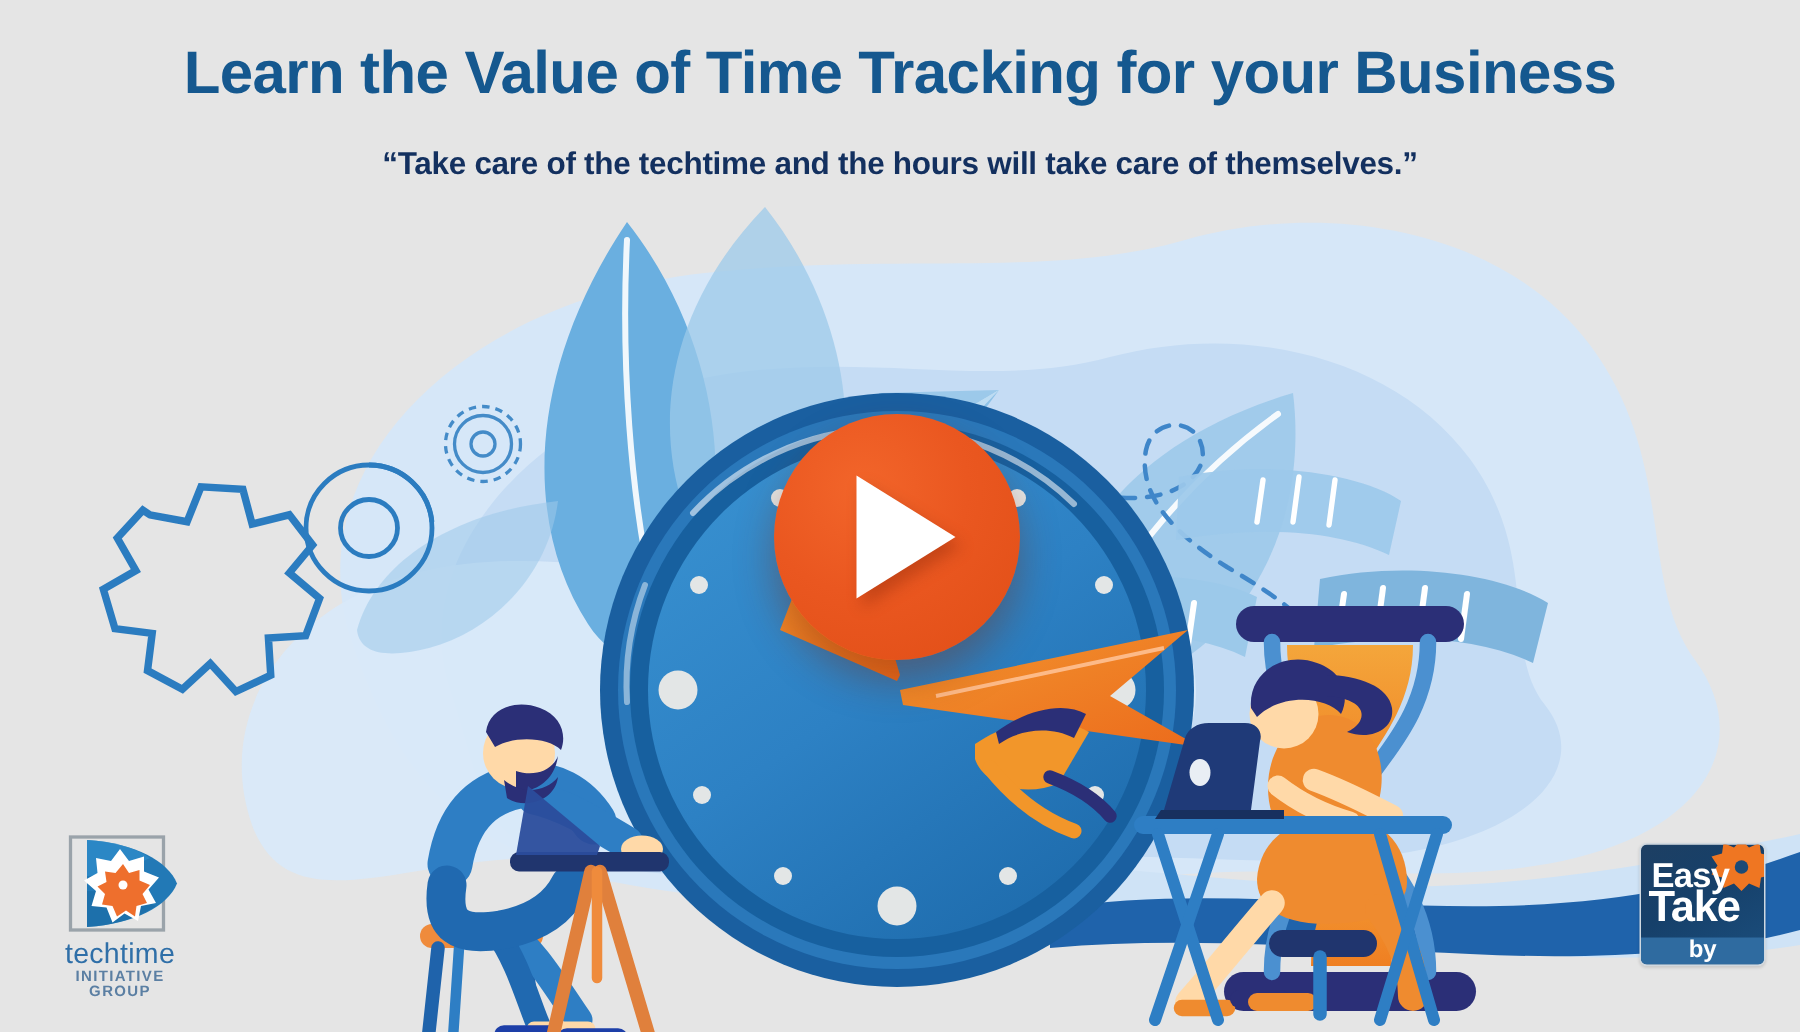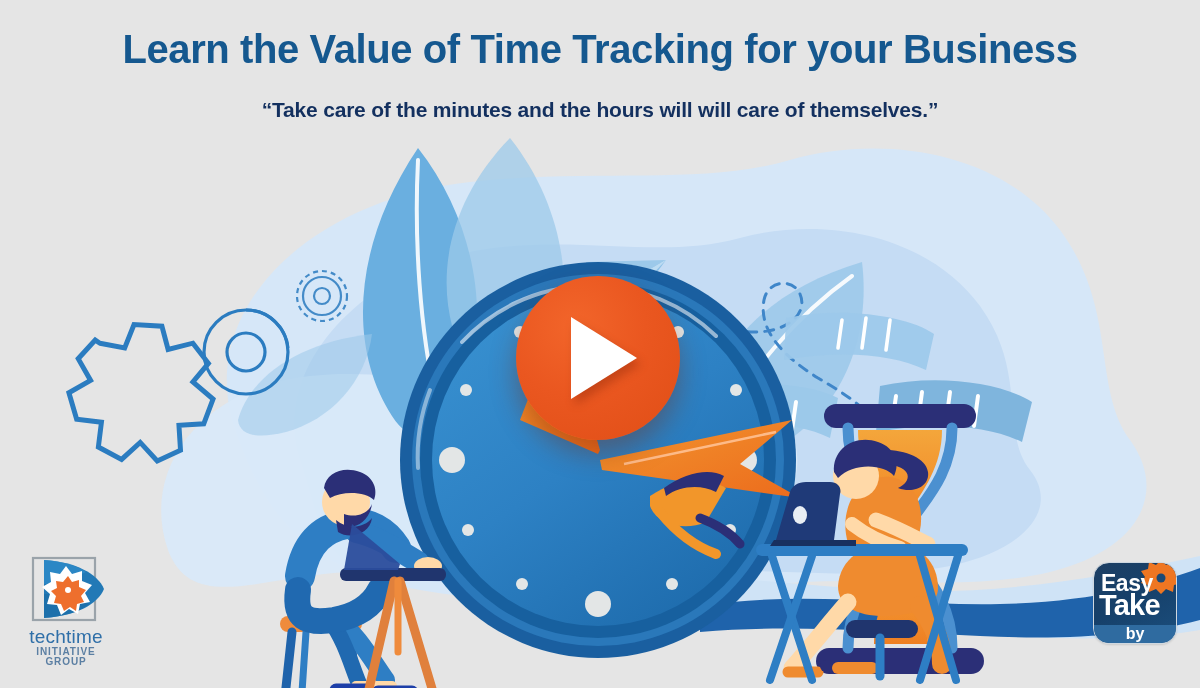--- a/index.html
+++ b/index.html
@@ -67,21 +67,21 @@
     width:0; height:0;
     border-top:41px solid transparent;
     border-bottom:41px solid transparent;
     border-left:66px solid #ffffff;
     filter:drop-shadow(4px 6px 5px rgba(150,45,10,0.45));
   }
 
   
   .logo-techtime{
     position:absolute;
-    left:14px; top:556px;
+    left:28px; top:556px;
     width:104px; height:112px;
   }
   .logo-techtime svg{display:block;}
   .tt-name{
     position:absolute;
     left:0; top:70px; width:104px;
     text-align:center;
     font-size:19px; line-height:21px;
     font-weight:normal;
     color:#2f6fa8;
@@ -95,21 +95,21 @@
     font-weight:bold;
     color:#5b7fa3;
     letter-spacing:0.9px;
   }
 
   
   .logo-easytime{
     position:absolute;
     left:1093px; top:562px;
     width:82px; height:80px;
-    border-radius:16px;
+    border-radius:5px;
     background:linear-gradient(150deg,#1d3f63 0%,#16406a 45%,#1b4f7e 100%);
     border:1px solid #cfd8e0;
     overflow:hidden;
     box-shadow:0 1px 2px rgba(0,0,0,0.12);
   }
   .et-gear{
     position:absolute; right:-6px; top:-6px;
     width:42px; height:42px;
   }
   .et-easy{
@@ -140,21 +140,21 @@
     letter-spacing:-0.2px;
   }
 </style>
 </head>
 <body>
 
 <div id="stage">
 
   <div class="title">Learn the Value of Time Tracking for your Business</div>
 
-  <div class="subtitle">“Take care of the minutes and the hours will will care of themselves.”</div>
+  <div class="subtitle">“Take care of the techtime and the hours will take care of themselves.”</div>
 
   <div class="illus">
     <svg viewBox="0 0 1200 568" xmlns="http://www.w3.org/2000/svg" aria-hidden="true">
       <defs>
         <clipPath id="clipAll">
             <rect x="0" y="0" width="1200" height="568"></rect>
           </clipPath>
         <linearGradient id="clockFaceGrad" x1="0" y1="0" x2="0.7" y2="1">
           <stop offset="0%" stop-color="#3a93d2"></stop>
           <stop offset="55%" stop-color="#2d81c4"></stop>

